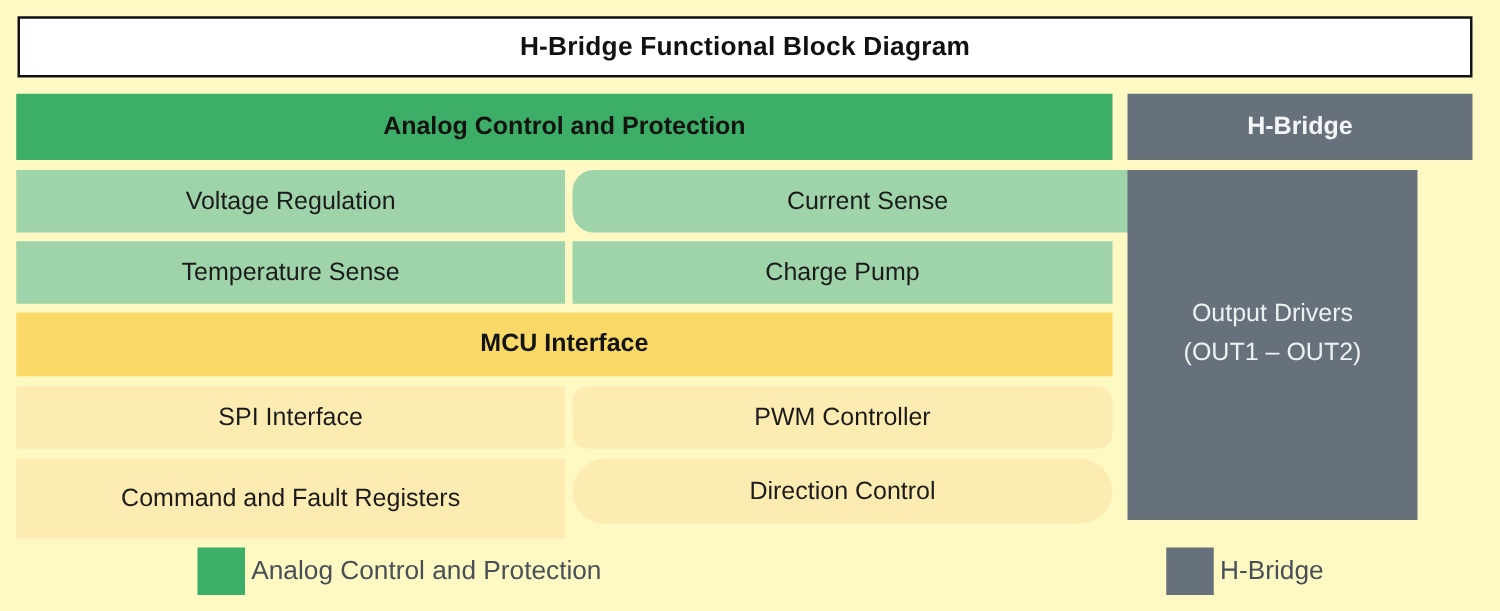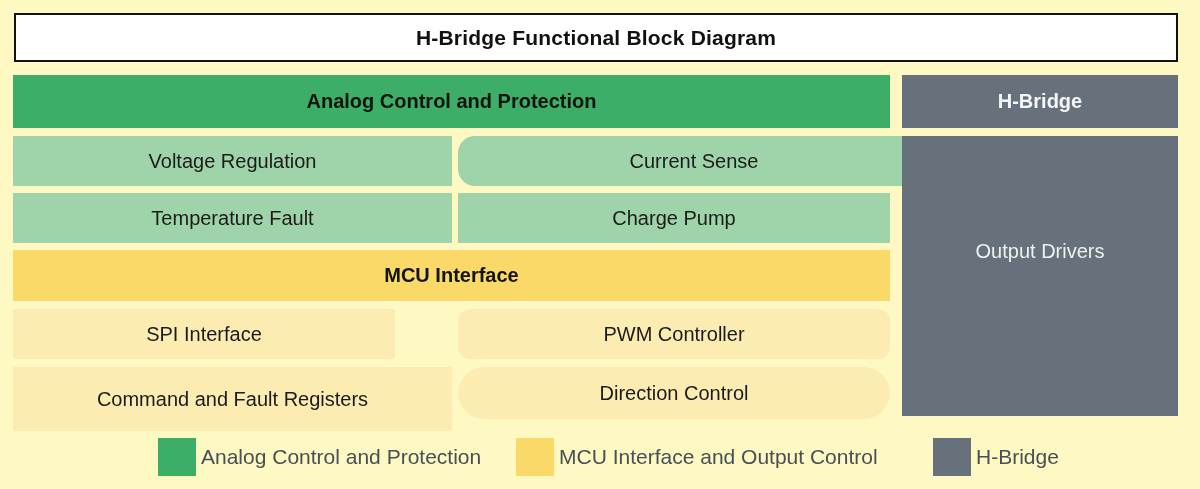--- a/index.html
+++ b/index.html
@@ -74,43 +74,40 @@
 
 <div class="canvas">
 
   <div class="title-box">H-Bridge Functional Block Diagram</div>
 
   <div class="block green header-block" style="left:13px; top:75px; width:877px; height:53px;">Analog Control and Protection</div>
 
   <div class="block lgreen cell-block" style="left:13px; top:136px; width:439px; height:50px;">Voltage Regulation</div>
   <div class="block lgreen cell-block" style="left:458px; top:136px; width:472px; height:50px;border-radius:17px;">Current Sense</div>
 
-  <div class="block lgreen cell-block" style="left:13px; top:193px; width:439px; height:50px;">Temperature Fault</div>
+  <div class="block lgreen cell-block" style="left:13px; top:193px; width:439px; height:50px;">Temperature Sense</div>
   <div class="block lgreen cell-block" style="left:458px; top:193px; width:432px; height:50px;">Charge Pump</div>
 
   <div class="block yellow header-block" style="left:13px; top:250px; width:877px; height:51px;">MCU Interface</div>
 
-  <div class="block lyellow cell-block" style="left:13px; top:309px; width:382px; height:50px;">SPI Interface</div>
+  <div class="block lyellow cell-block" style="left:13px; top:309px; width:439px; height:50px;">SPI Interface</div>
   <div class="block lyellow cell-block" style="left:458px; top:309px; width:432px; height:50px;border-radius:12px;">PWM Controller</div>
 
   <div class="block lyellow cell-block" style="left:13px; top:367px; width:439px; height:64px;">Command and Fault Registers</div>
   <div class="block lyellow cell-block" style="left:458px; top:367px; width:432px; height:52px;border-radius:26px;">Direction Control</div>
 
   <div class="block gray hb-header" style="left:902px; top:75px; width:276px; height:53px;">H-Bridge</div>
 
-  <div class="block gray hb-body" style="left:902px; top:136px; width:276px; height:280px;">
+  <div class="block gray hb-body" style="left:902px; top:136px; width:232px; height:280px;">
     <span>Output Drivers</span>
+    <span>(OUT1 – OUT2)</span>
   </div>
 
   <div class="legend-item" style="left:158px;">
     <span class="legend-swatch green"></span>
     <span class="legend-label">Analog Control and Protection</span>
-  </div>
-  <div class="legend-item" style="left:516px;">
-    <span class="legend-swatch yellow"></span>
-    <span class="legend-label">MCU Interface and Output Control</span>
   </div>
   <div class="legend-item" style="left:933px;">
     <span class="legend-swatch gray"></span>
     <span class="legend-label">H-Bridge</span>
   </div>
 
 </div>
 
 </body></html>

